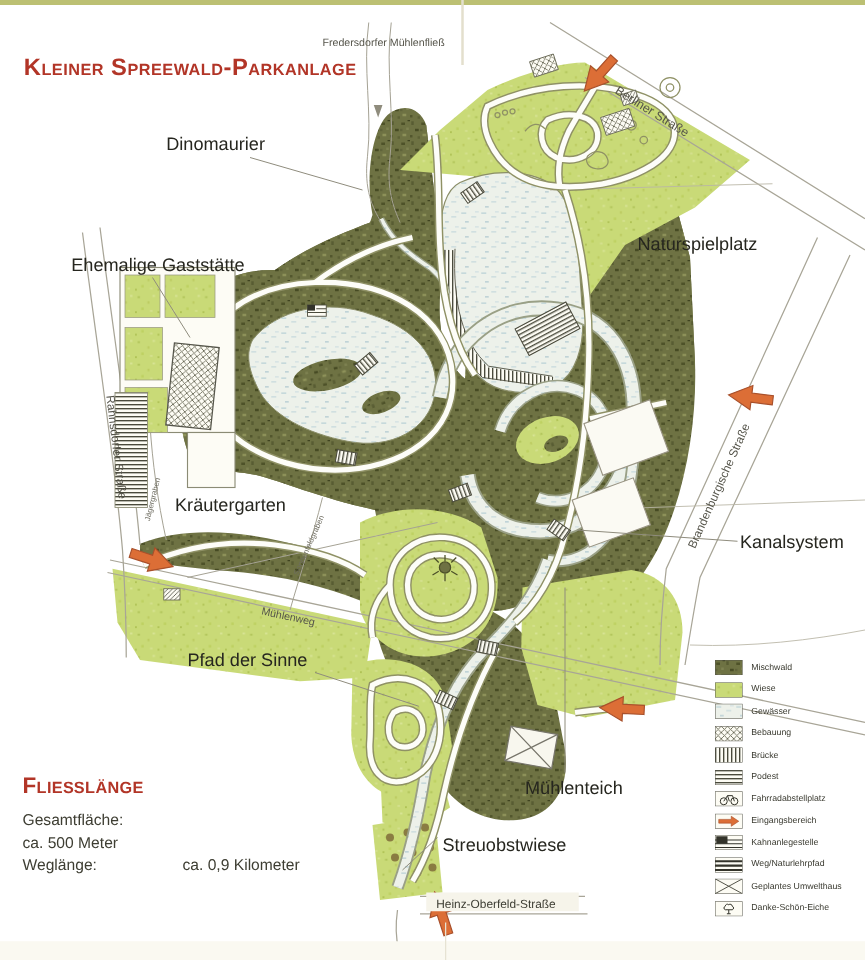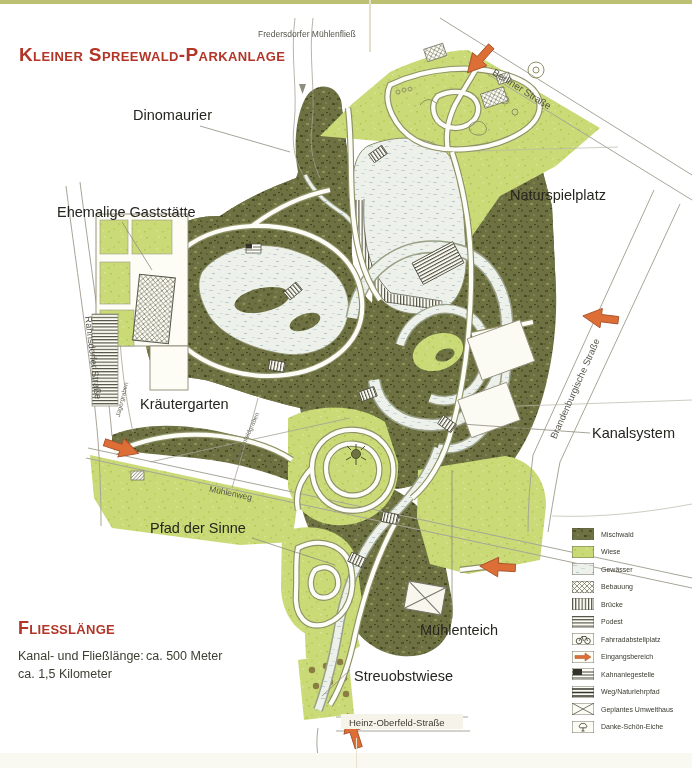--- a/index.html
+++ b/index.html
@@ -337,27 +337,28 @@
   <div class="edge-top"></div>
   <div class="edge-bottom"></div>
   <div class="crease"></div>
   <div class="crease2"></div>
 
   <div class="title">Kleiner Spreewald-Parkanlage</div>
 
   <div class="info">
     <div class="info-heading">Fließlänge</div>
     <div class="info-row">
+      <span class="info-label">Gesamtfläche:</span>
     </div>
     <div class="info-row">
-      <span class="info-label">Kanal- und Fließlänge:</span>
       <span class="info-value">ca. 500 Meter</span>
     </div>
     <div class="info-row">
-      <span class="info-value">ca. 1,5 Kilometer</span>
+      <span class="info-label">Weglänge:</span>
+      <span class="info-value">ca. 0,9 Kilometer</span>
     </div>
   </div>
 
   <div class="legend">
     <div class="lg-row">
       <svg class="sw" width="22" height="12">
         <rect width="22" height="12" fill="url(#pMisch)" stroke="#55554a" stroke-width="0.8"></rect>
         </svg>
       <span class="lg-label">Mischwald</span>
     </div>

